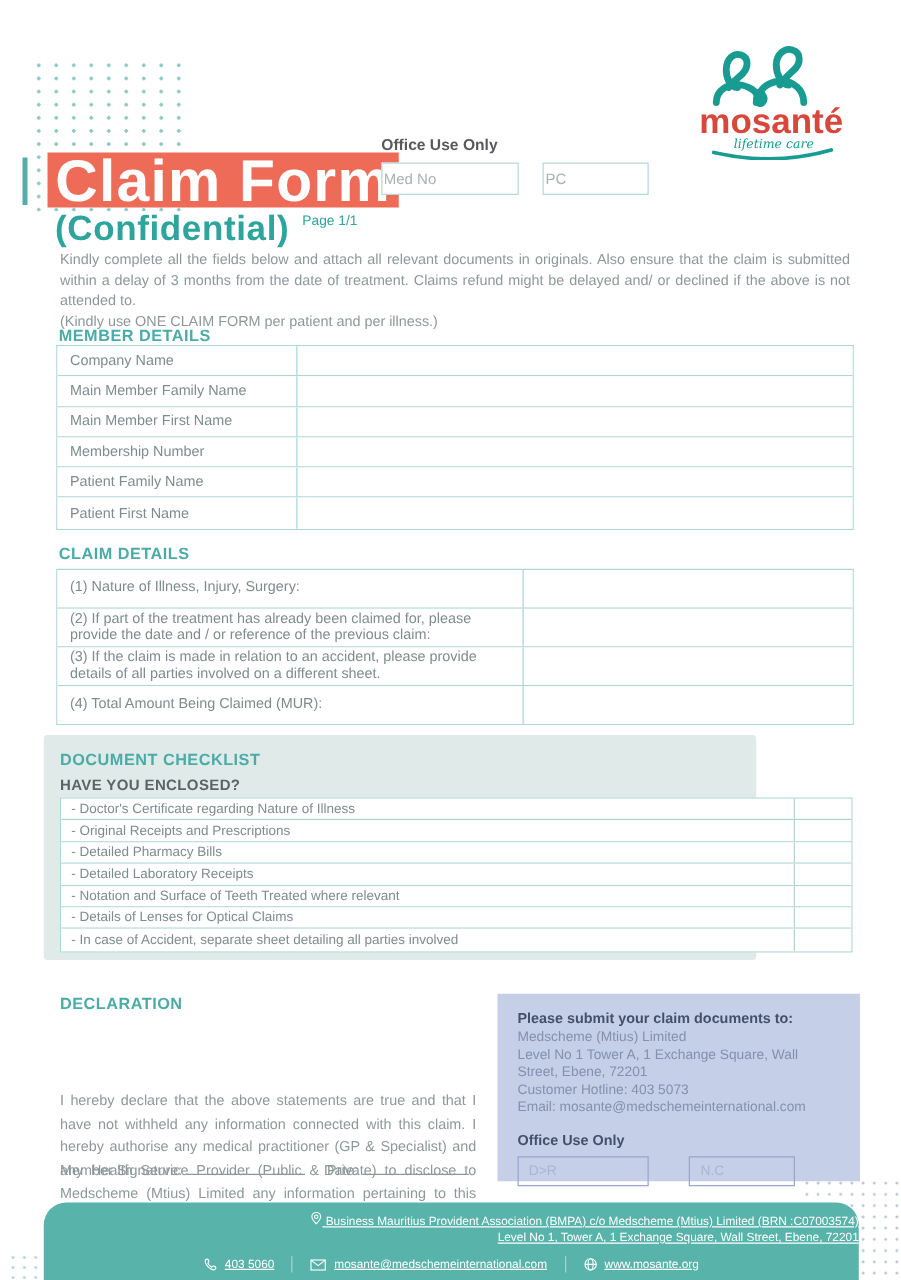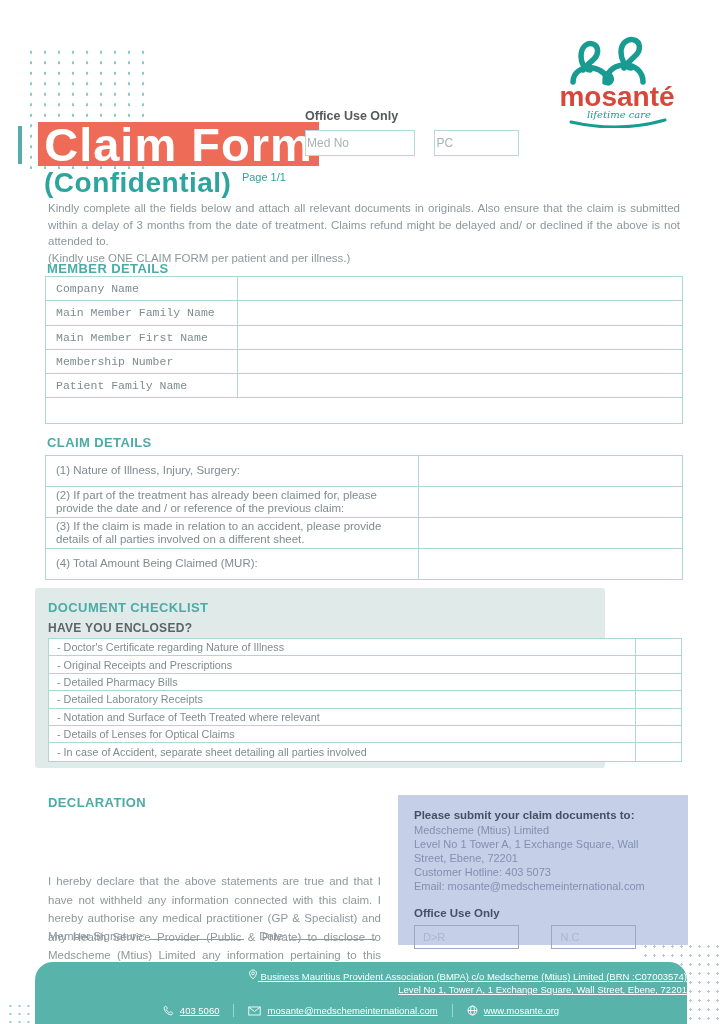--- a/index.html
+++ b/index.html
@@ -56,21 +56,21 @@
   .grid-table { position:absolute; background:#ffffff; border:1px solid #aed6d3; }
   .grid-row { display:flex; border-bottom:1px solid #aed6d3; background:#fff; }
   .grid-row:last-child { border-bottom:none; }
   .grid-cell-label {
     color:#7f8c8e; font-size:11.5px; padding:0 10px; display:flex; align-items:center;
     border-right:1px solid #aed6d3;
   }
   .grid-cell-fill { flex:1; }
   .md-table { left:45px; top:276px; width:638px; }
   .md-table .grid-row { height:24.3px; }
-  .md-table .grid-cell-label { width:192px;font-family:Liberation Mono, monospace; }
+  .md-table .grid-cell-label { width:192px; }
   .cd-table { left:45px; top:455px; width:638px; }
   .cd-table .grid-cell-label { width:373px; line-height:13.5px; padding:5px 10px; align-items:center; }
   
   .checklist-panel {
     position:absolute; left:35px; top:588px; width:570px; height:180px;
     background:#dfeae9; border-radius:3px; z-index:1;
   }
   .checklist-title { position:absolute; left:13px; top:12px; color:#4baca7; font-size:13px; font-weight:bold; letter-spacing:0.4px; }
   .checklist-subtitle { position:absolute; left:13px; top:33px; color:#5b6466; font-size:12px; font-weight:bold; letter-spacing:0.3px; }
   .cl-table { position:absolute; left:13px; top:50px; width:634px; border:1px solid #aed6d3; background:#fff; }
@@ -179,20 +179,21 @@
     </div>
     <div class="grid-row">
       <div class="grid-cell-label">Membership Number</div>
       <div class="grid-cell-fill"></div>
     </div>
     <div class="grid-row">
       <div class="grid-cell-label">Patient Family Name</div>
       <div class="grid-cell-fill"></div>
     </div>
     <div class="grid-row">
+      <div class="grid-cell-label">Patient First Name</div>
       <div class="grid-cell-fill"></div>
     </div>
   </div>
 
   <div class="section-title" style="left:47px; top:435px;">CLAIM DETAILS</div>
   <div class="grid-table cd-table">
     <div class="grid-row" style="height:31px;">
       <div class="grid-cell-label">(1) Nature of Illness, Injury, Surgery:</div>
       <div class="grid-cell-fill"></div>
     </div>

